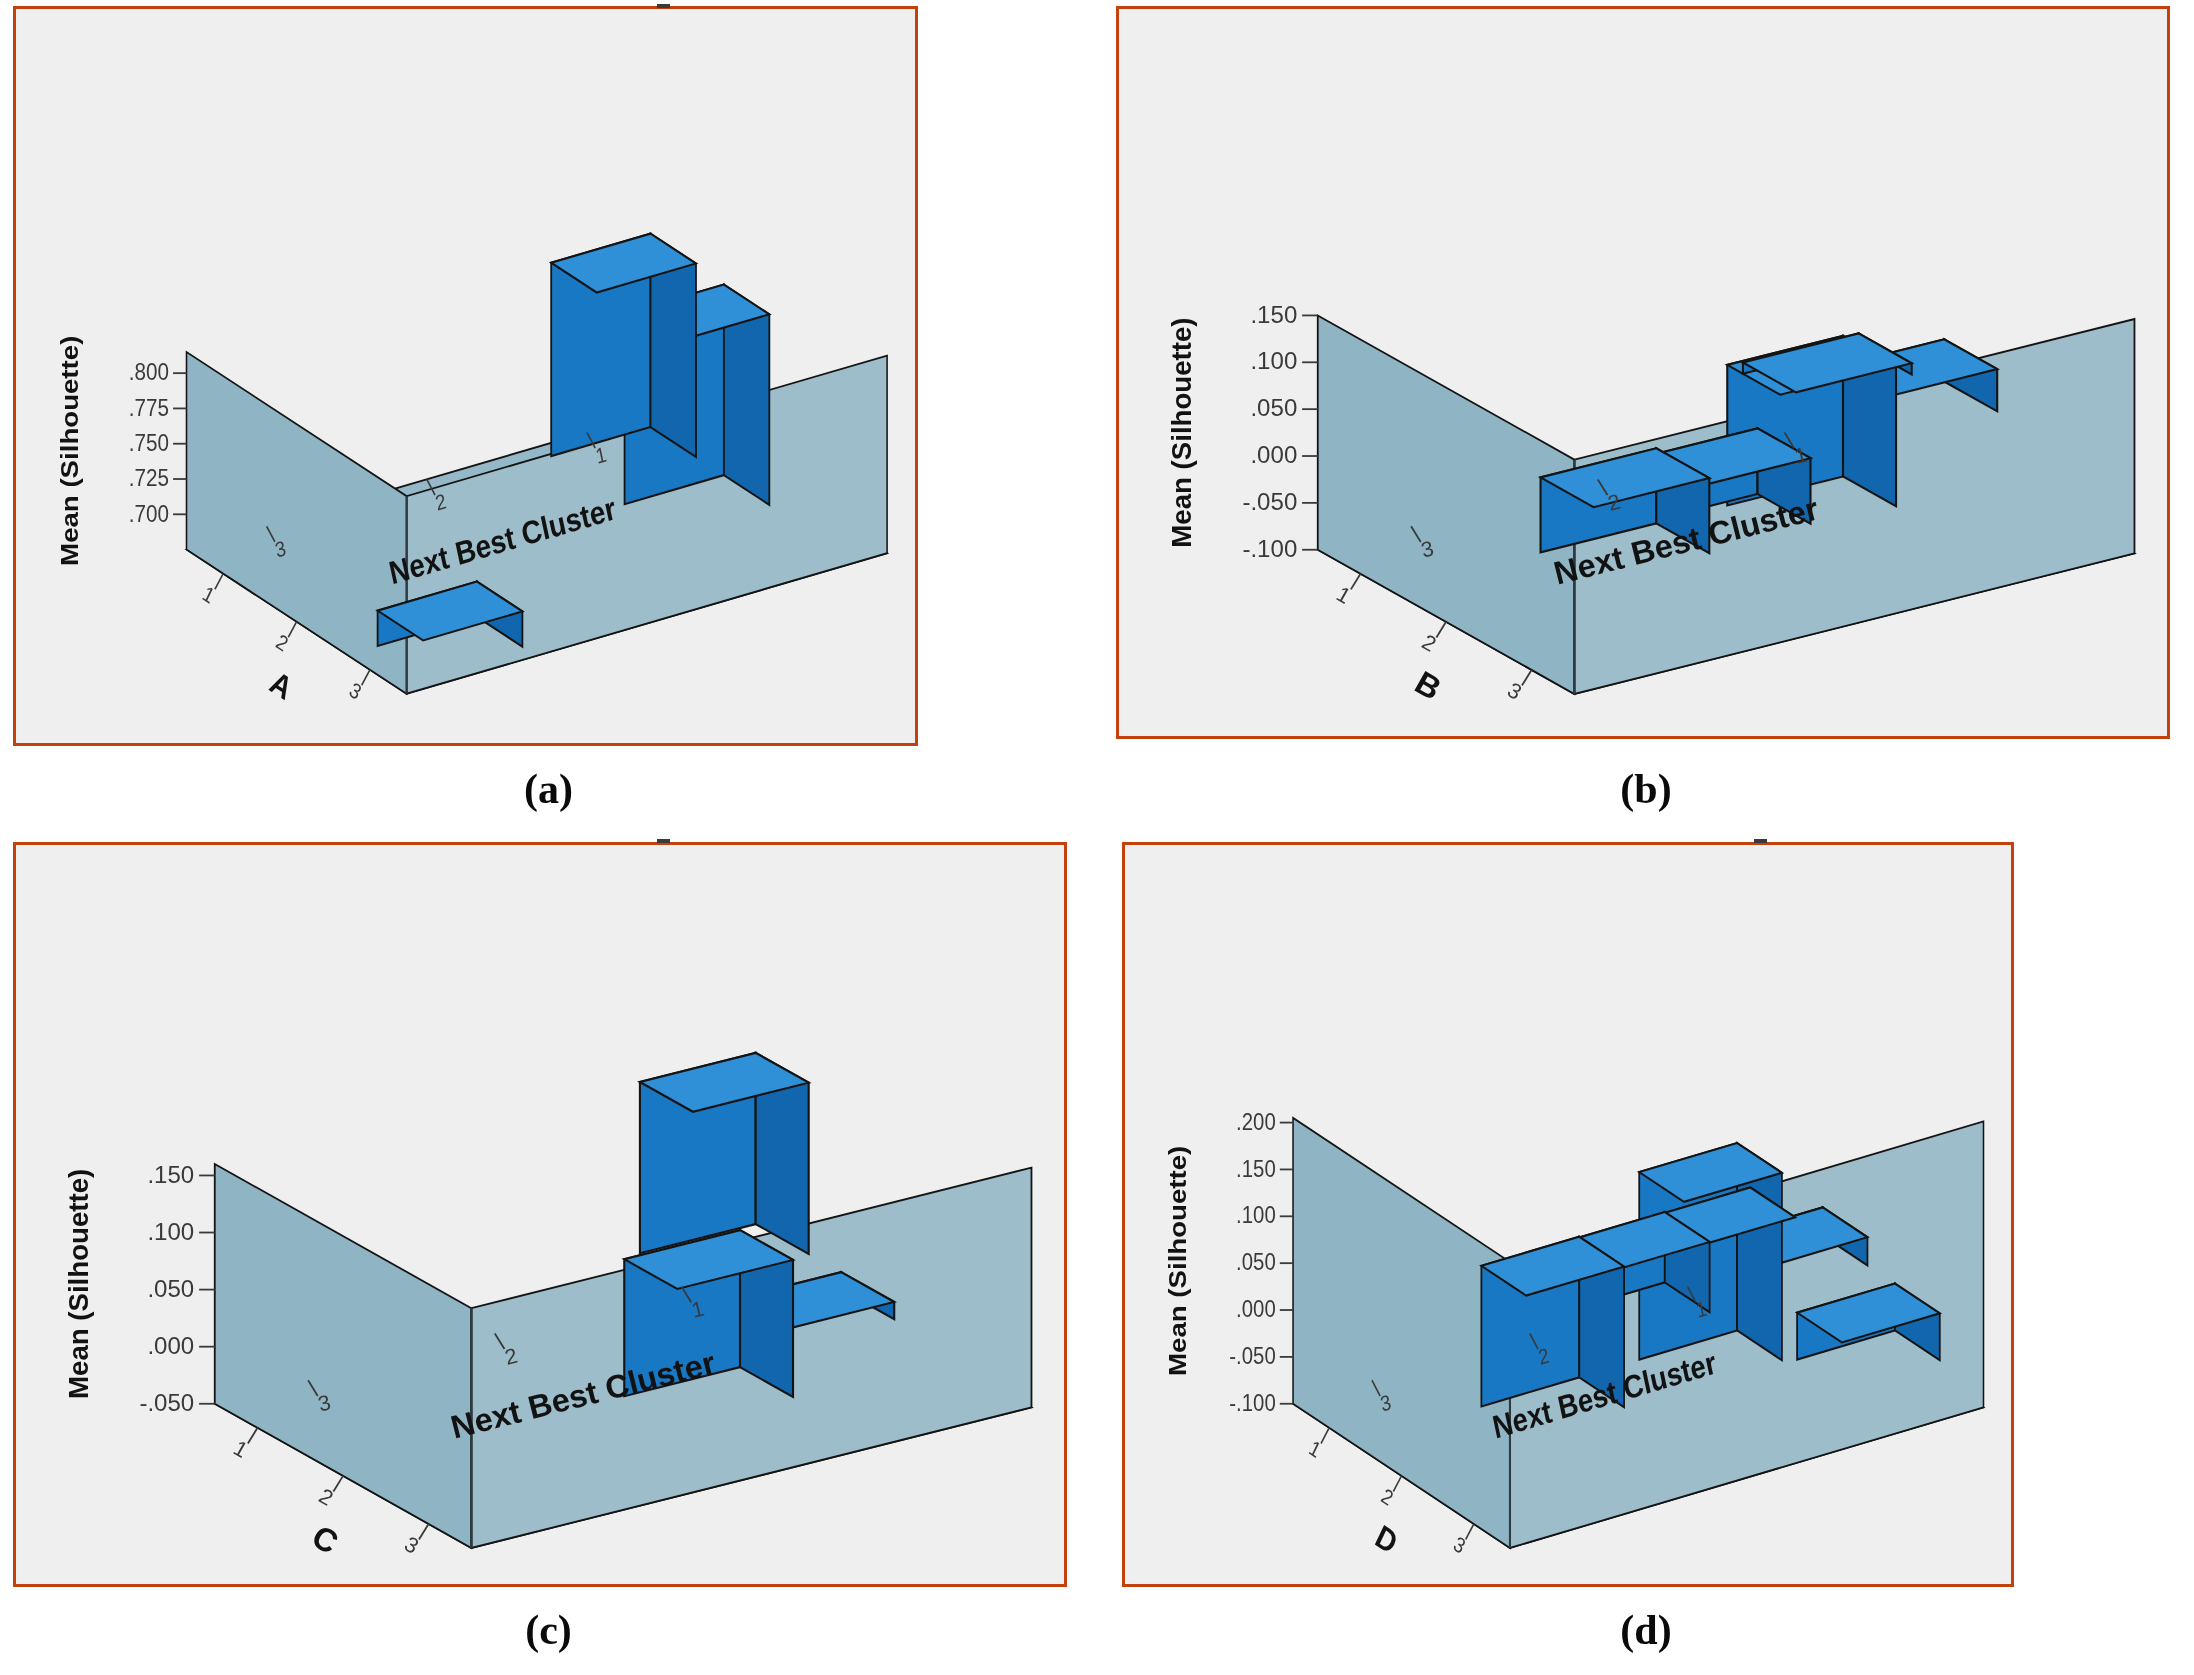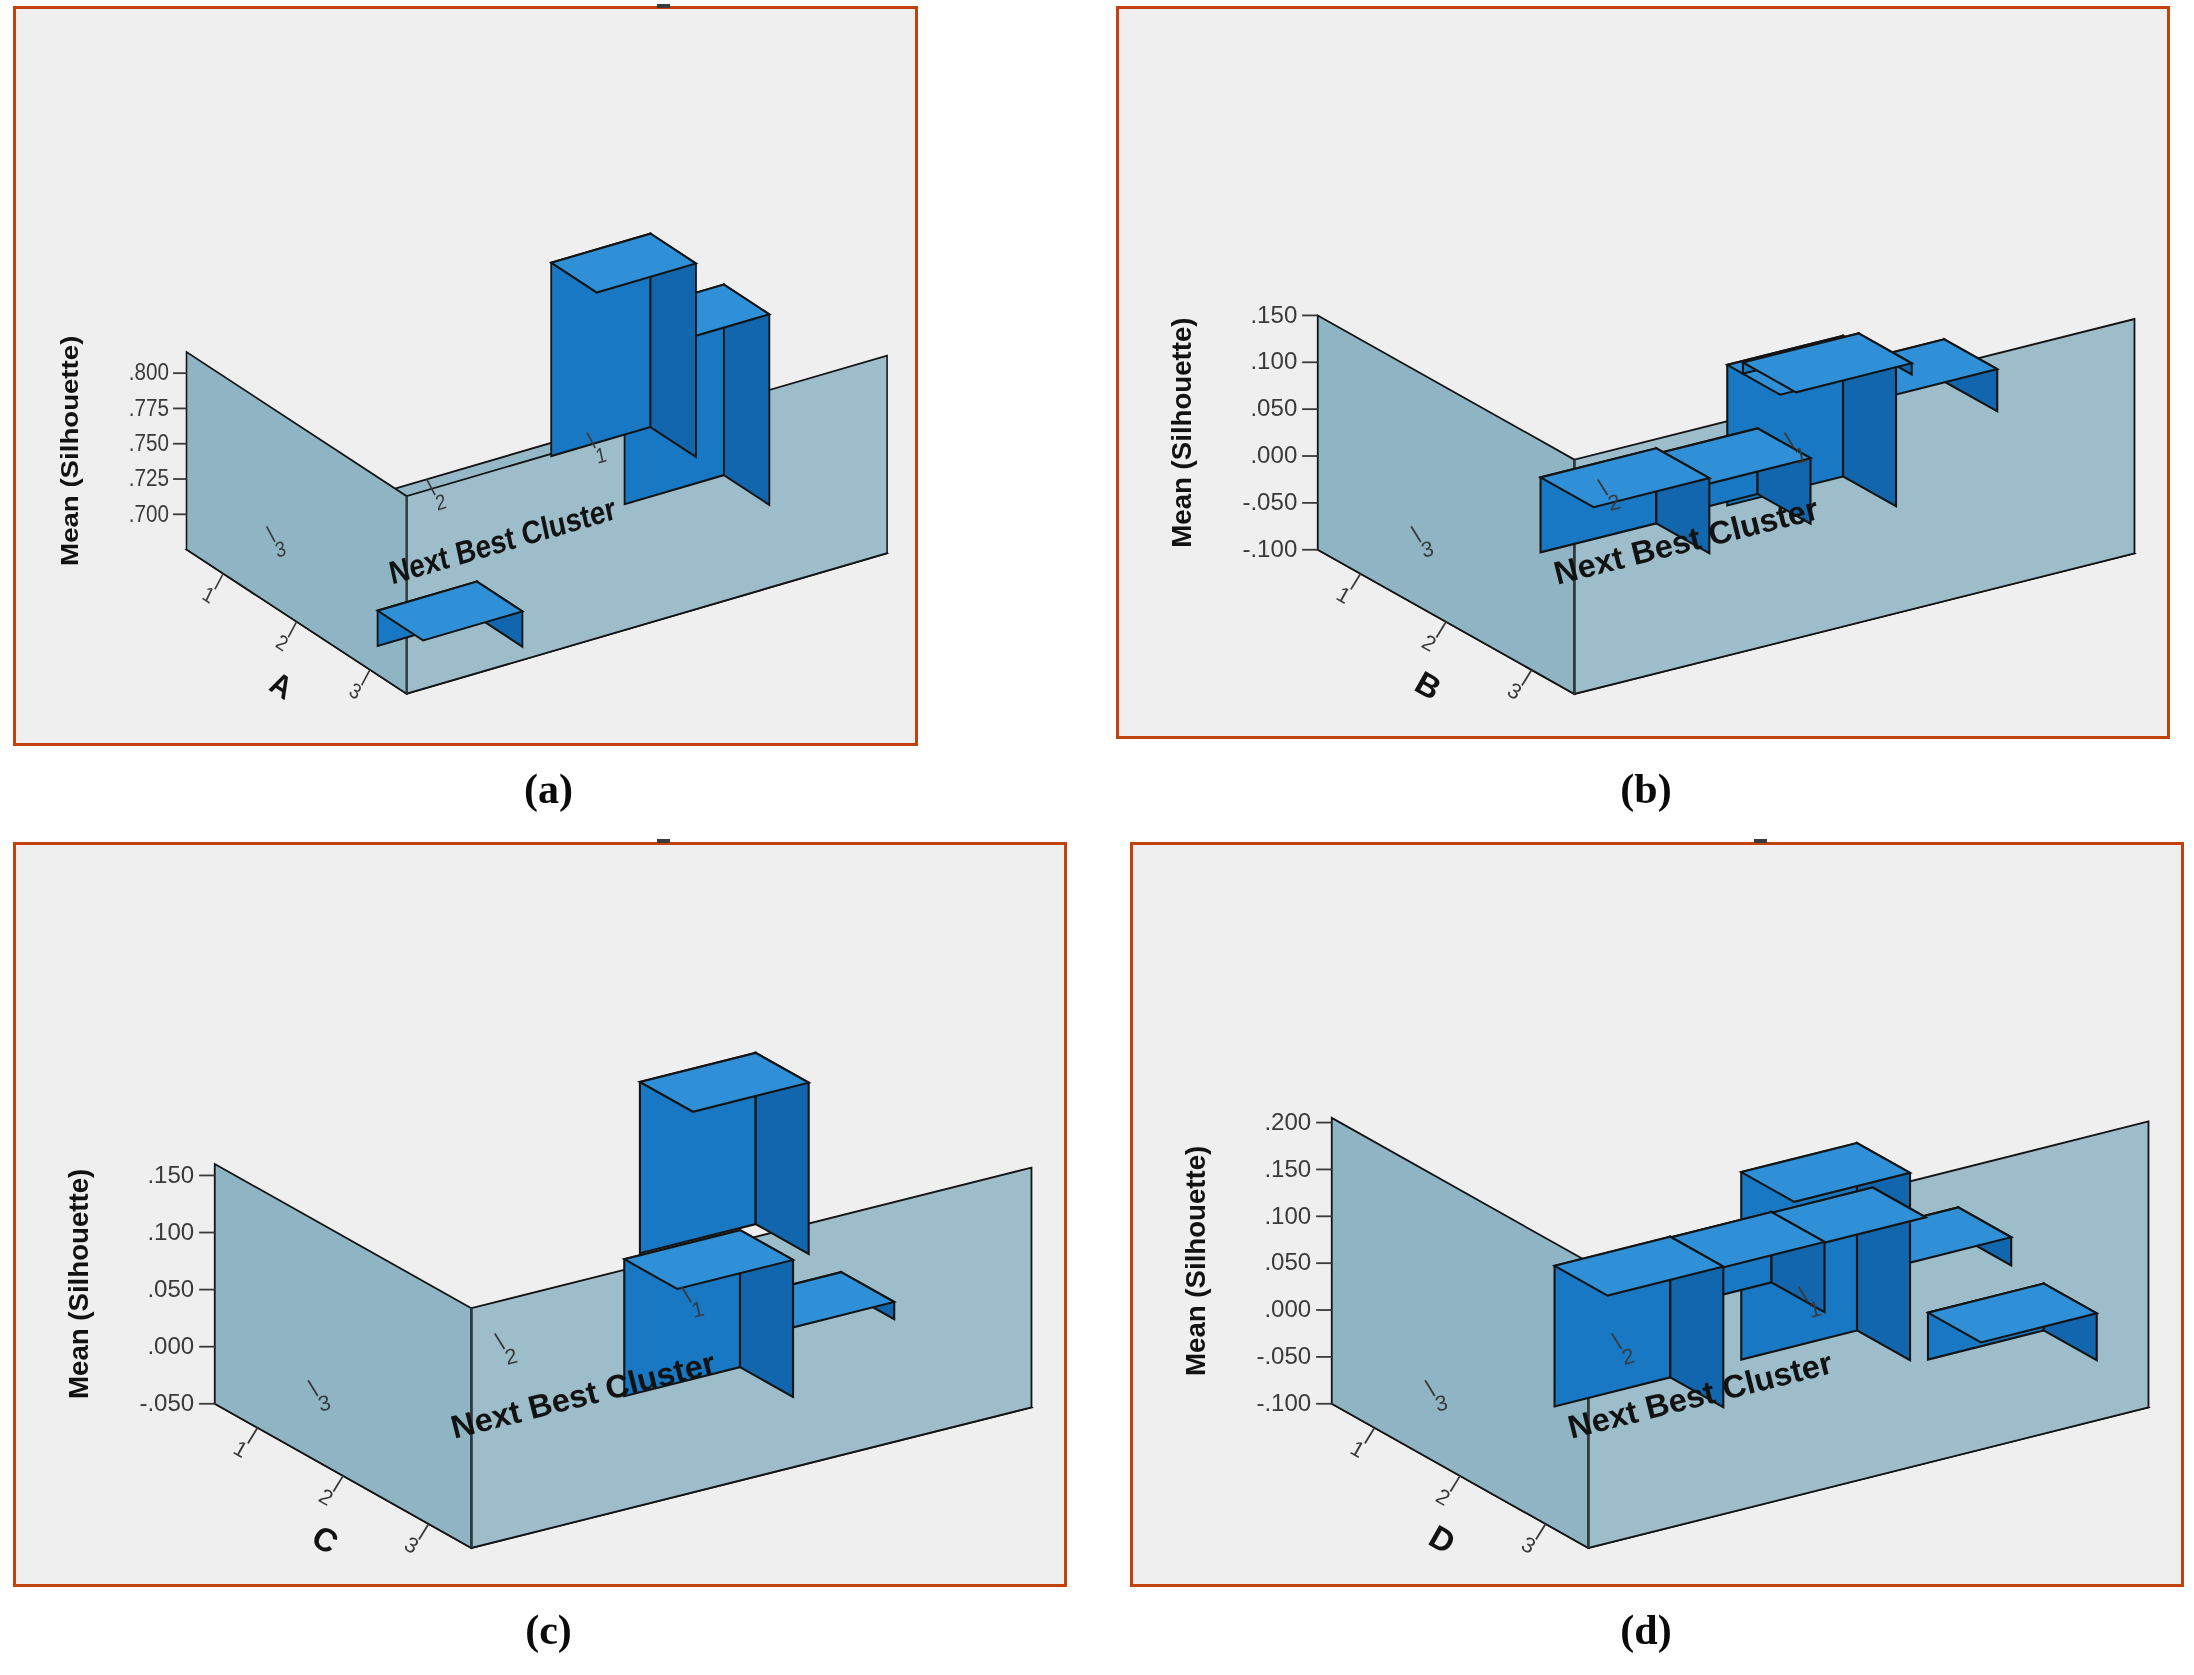--- a/index.html
+++ b/index.html
@@ -201,21 +201,21 @@
           <line x1="1105" y1="735" x2="1121" y2="761" stroke="#3a3a3a" stroke-width="3"></line>
           <text x="1135" y="785" text-anchor="middle" font-size="36" class="catlab" transform="rotate(-14.123186920939592 1135 785)">1</text>
           <text x="946" y="933.2" text-anchor="middle" font-size="54" class="axisname" transform="rotate(-14.123186920939592 946 933.2)">Next Best Cluster</text>
         </svg>
     </div>
     <div class="tiny-tick" style="left:657px;top:1.2px;"></div>
     <div class="subcap" style="left:0;top:768px;font-size:42px;">(c)</div>
   </div>
 
   <div class="panel-cell">
-    <div class="chart-frame" style="left:33px;top:3.6px;width:1054px;height:745px;">
+    <div class="chart-frame" style="left:25px;top:3.6px;width:892px;height:745px;">
       <svg class="svg-plot" id="svg-d" viewBox="0 0 1740 1230" preserveAspectRatio="none">
           <polygon points="330.0,930.0 756.0,1170.0 1686.0,936.0 1260.0,696.0" fill="#94b8c7" stroke="#141414" stroke-width="3"></polygon>
           <polygon points="756.0,1170.0 1686.0,936.0 1686.0,460.2 756.0,694.2" fill="#9dbdca" stroke="#141414" stroke-width="3"></polygon>
           <polygon points="330.0,930.0 756.0,1170.0 756.0,694.2 330.0,454.2" fill="#8fb4c4" stroke="#141414" stroke-width="3"></polygon>
           <line x1="756" y1="694.2" x2="756" y2="1170" stroke="#2e3a40" stroke-width="4"></line>
           <g>
             <polygon points="1319.9,856.4 1319.9,778.4 1512.1,730.0 1512.1,808.0" fill="#1878c4" stroke="#141414" stroke-width="3.5"></polygon>
             <polygon points="1512.1,808.0 1512.1,730.0 1600.1,779.6 1600.1,857.6" fill="#1166ad" stroke="#141414" stroke-width="3.5"></polygon>
             <polygon points="1319.9,778.4 1407.9,828.0 1600.1,779.6 1512.1,730.0" fill="#2f90d8" stroke="#141414" stroke-width="3.5"></polygon>
           </g>

